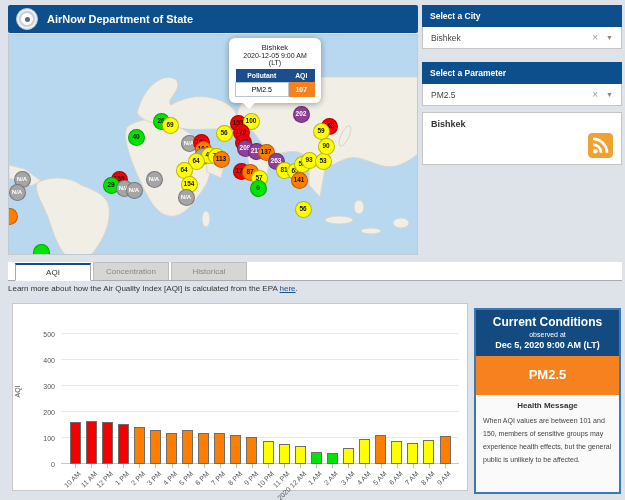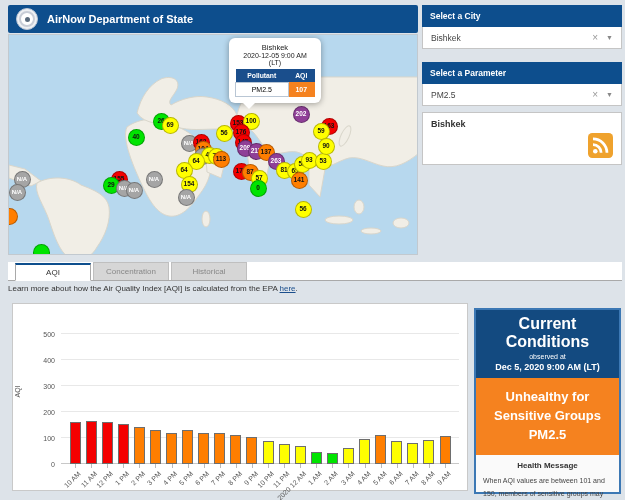--- a/index.html
+++ b/index.html
@@ -65,21 +65,21 @@
   .gridline{position:absolute;left:0;width:398px;height:1px;background:#e8e8e8;}
   .gridline.axis{background:#c8c8c8;}
   .ytick{position:absolute;left:-36px;width:30px;text-align:right;font-size:7px;color:#555;}
   .bar{position:absolute;bottom:0;width:11px;box-sizing:border-box;border:1px solid #6e6e6e;}
   .xtick{position:absolute;top:100%;width:1px;height:4px;background:#bbb;}
   .xlabel{position:absolute;top:calc(100% + 6px);white-space:nowrap;font-size:7px;color:#555;transform:rotate(-45deg);transform-origin:100% 0;}
 
   
   .cc-panel{position:absolute;left:474px;top:308px;width:147px;height:186px;border:2px solid #3c78b4;background:#fafafa;box-sizing:border-box;display:flex;flex-direction:column;}
   .cc-head{background:#134a80;color:#fff;text-align:center;padding:5px 4px 6px;}
-  .cc-title{font-size:16px;font-weight:bold;}
+  .cc-title{font-size:12px;font-weight:bold;}
   .cc-observed{font-size:7px;margin-top:2px;}
   .cc-date{font-size:9px;font-weight:bold;margin-top:2px;}
   .cc-orange{background:#f5821f;color:#fff;text-align:center;padding:10px 6px;font-size:13px;font-weight:bold;line-height:1.45;}
   .cc-health{padding:6px 7px;text-align:center;}
   .cc-health-title{font-size:8px;font-weight:bold;color:#333;margin-bottom:4px;}
   .cc-health-text{font-size:7px;color:#444;line-height:13px;text-align:left;}
 </style>
 </head>
 <body>
 
@@ -310,21 +310,20 @@
       </div>
   </div>
 
   <div class="cc-panel">
     <div class="cc-head">
       <div class="cc-title">Current Conditions</div>
       <div class="cc-observed">observed at</div>
       <div class="cc-date">Dec 5, 2020 9:00 AM (LT)</div>
     </div>
     <div class="cc-orange">
-      <div>Unhealthy for Sensitive Groups</div>
       <div>PM2.5</div>
     </div>
     <div class="cc-health">
       <div class="cc-health-title">Health Message</div>
       <div class="cc-health-text">When AQI values are between 101 and 150, members of sensitive groups may experience health effects, but the general public is unlikely to be affected.</div>
     </div>
   </div>
 
 </div>
 

